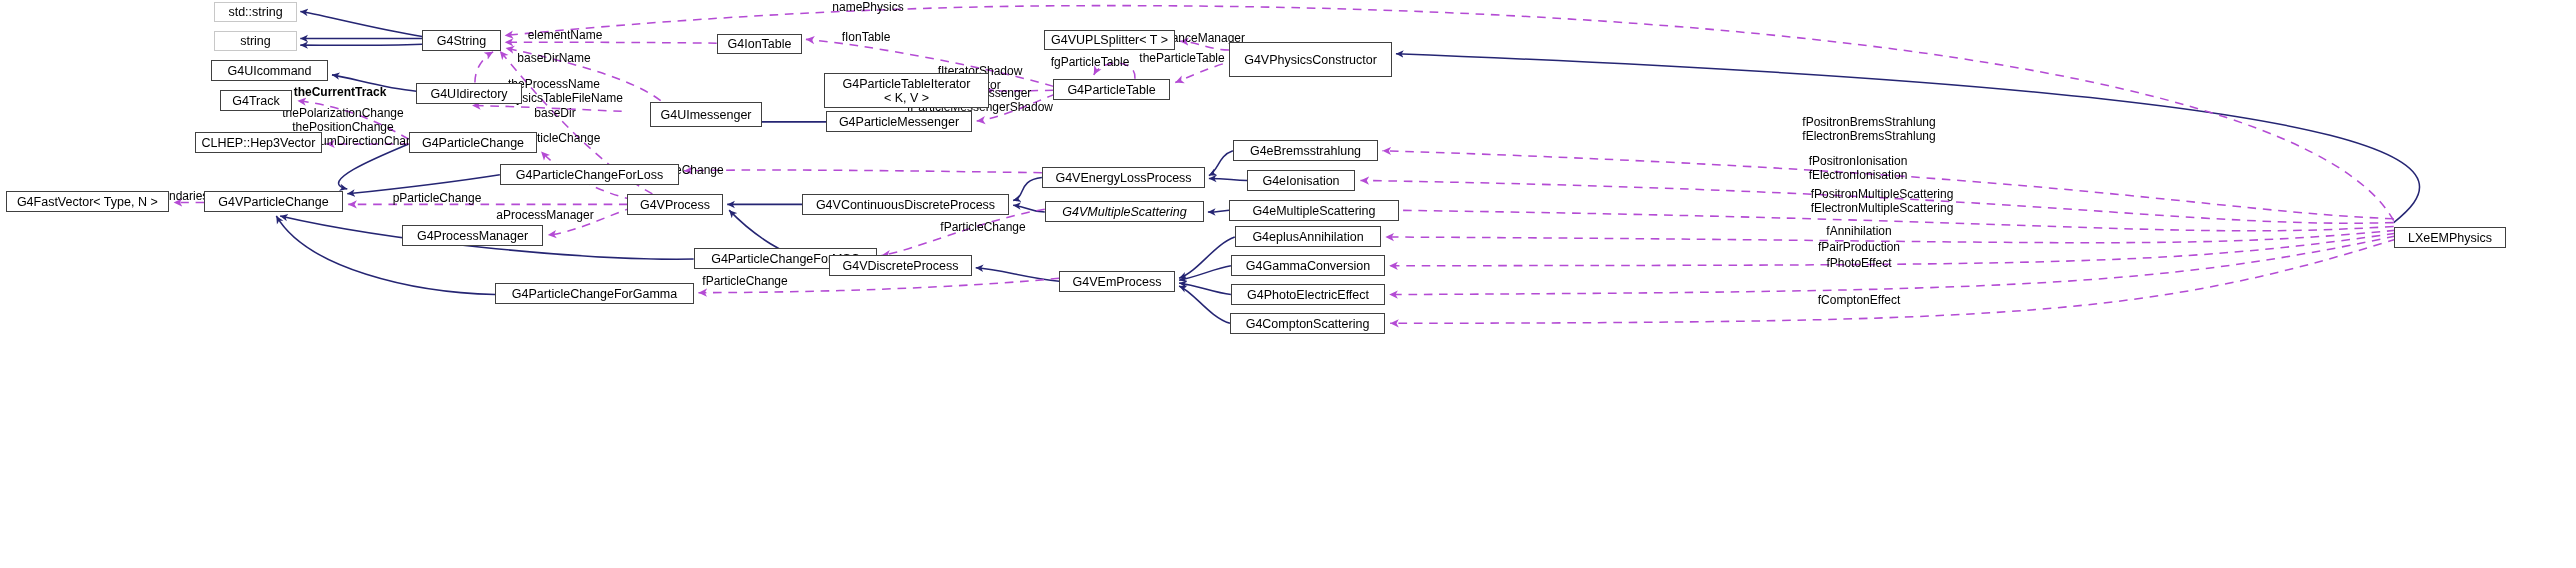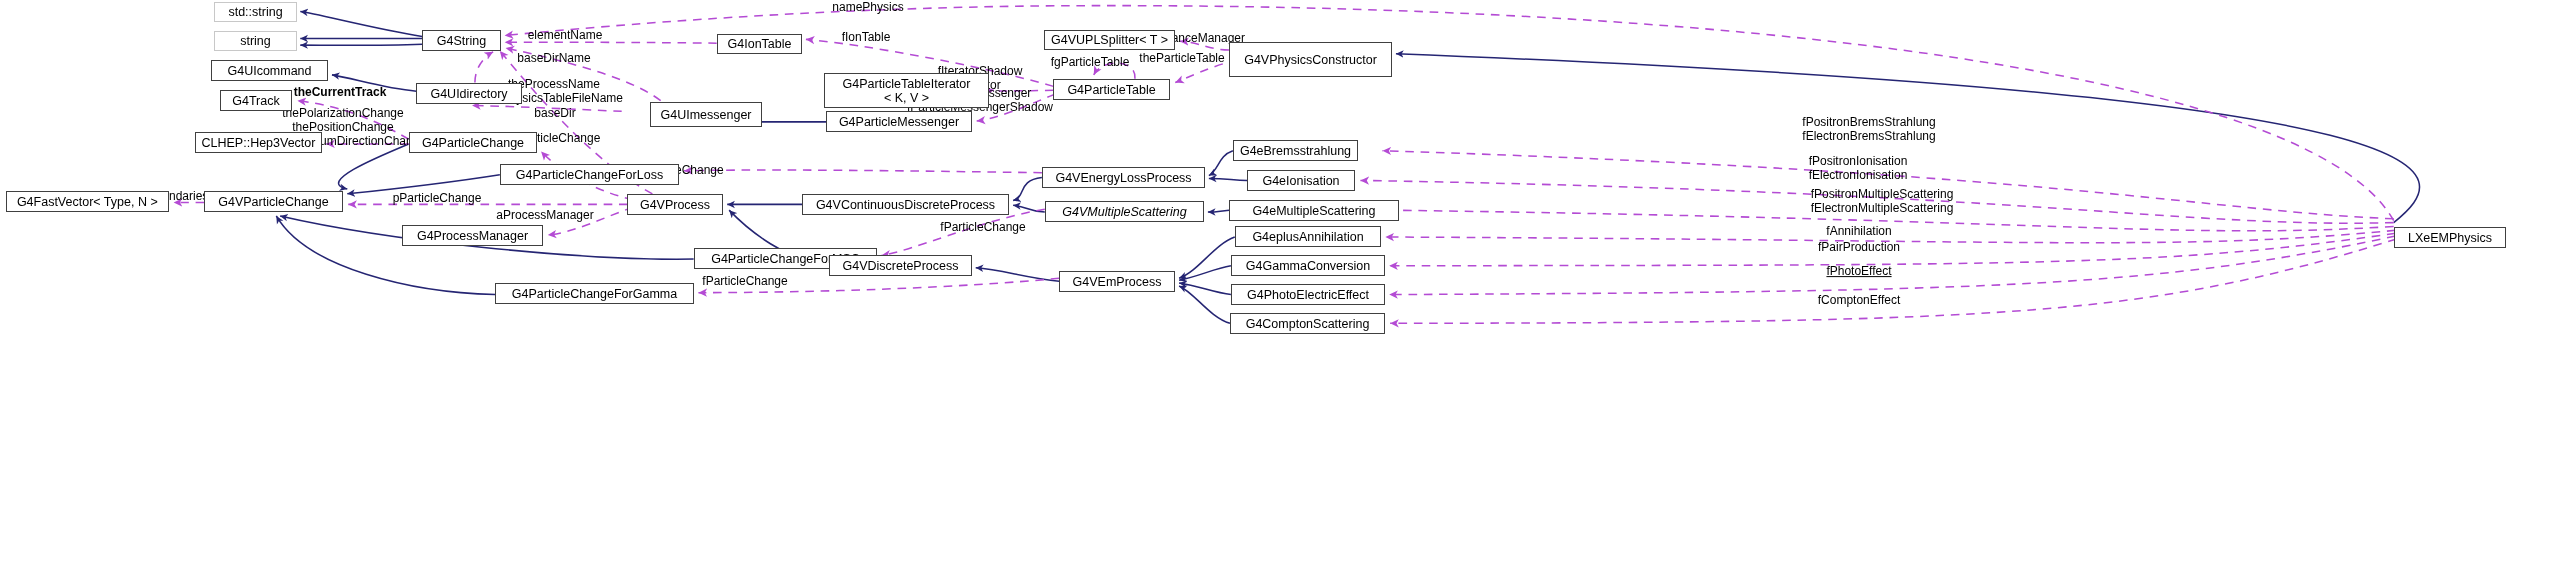--- a/index.html
+++ b/index.html
@@ -203,21 +203,21 @@
 &lt; K, V &gt;</div>
       <div class="node bold" style="left: 1053px; top: 79px; width: 117px; height: 21px;">G4ParticleTable</div>
       <div class="node bold" style="left: 1044px; top: 30px; width: 131px; height: 20px;">G4VUPLSplitter&lt; T &gt;</div>
       <div class="node bold" style="left: 1229px; top: 42px; width: 163px; height: 35px;">G4VPhysicsConstructor</div>
       <div class="node bold" style="left: 627px; top: 194px; width: 96px; height: 21px;">G4VProcess</div>
       <div class="node bold" style="left: 802px; top: 194px; width: 207px; height: 21px;">G4VContinuousDiscreteProcess</div>
       <div class="node bold" style="left: 829px; top: 255px; width: 143px; height: 21px;">G4VDiscreteProcess</div>
       <div class="node bold" style="left: 1042px; top: 167px; width: 163px; height: 21px;">G4VEnergyLossProcess</div>
       <div class="node bold" style="left: 1045px; top: 201px; width: 159px; height: 21px; font-style: italic;">G4VMultipleScattering</div>
       <div class="node bold" style="left: 1059px; top: 271px; width: 116px; height: 21px;">G4VEmProcess</div>
-      <div class="node bold" style="left: 1233px; top: 140px; width: 125px; height: 21px;">G4eBremsstrahlung</div>
+      <div class="node bold" style="left: 1233px; top: 140px; width: 145px; height: 21px;">G4eBremsstrahlung</div>
       <div class="node bold" style="left: 1247px; top: 170px; width: 108px; height: 21px;">G4eIonisation</div>
       <div class="node bold" style="left: 1229px; top: 200px; width: 170px; height: 21px;">G4eMultipleScattering</div>
       <div class="node bold" style="left: 1235px; top: 226px; width: 146px; height: 21px;">G4eplusAnnihilation</div>
       <div class="node bold" style="left: 1231px; top: 255px; width: 154px; height: 21px;">G4GammaConversion</div>
       <div class="node bold" style="left: 1231px; top: 284px; width: 154px; height: 21px;">G4PhotoElectricEffect</div>
       <div class="node bold" style="left: 1230px; top: 313px; width: 155px; height: 21px;">G4ComptonScattering</div>
       <div class="node focus" style="left: 2394px; top: 217px; width: 112px; height: 21px;">LXeEMPhysics</div>
     </div>
   <div id="labels-layer">
       <div class="edge-label" style="left: 868px; top: 7.7px;">namePhysics</div>
@@ -245,19 +245,19 @@
       <div class="edge-label" style="left: 1858px; top: 169px;">fPositronIonisation
 fElectronIonisation</div>
       <div class="edge-label" style="left: 151px; top: 197px;">theListOfSecondaries</div>
       <div class="edge-label" style="left: 437px; top: 199px;">pParticleChange</div>
       <div class="edge-label" style="left: 1882px; top: 202px;">fPositronMultipleScattering
 fElectronMultipleScattering</div>
       <div class="edge-label" style="left: 545px; top: 216px;">aProcessManager</div>
       <div class="edge-label" style="left: 983px; top: 228px;">fParticleChange</div>
       <div class="edge-label" style="left: 1859px; top: 232px;">fAnnihilation</div>
       <div class="edge-label" style="left: 1859px; top: 248px;">fPairProduction</div>
-      <div class="edge-label" style="left: 1859px; top: 272px; text-decoration: underline;">fPhotoEffect</div>
+      <div class="edge-label" style="left: 1859px; top: 264px;">fPhotoEffect</div>
       <div class="edge-label" style="left: 745px; top: 282px;">fParticleChange</div>
       <div class="edge-label" style="left: 1859px; top: 301px;">fComptonEffect</div>
     </div>
 
 </div>
 
 
 </body></html>

